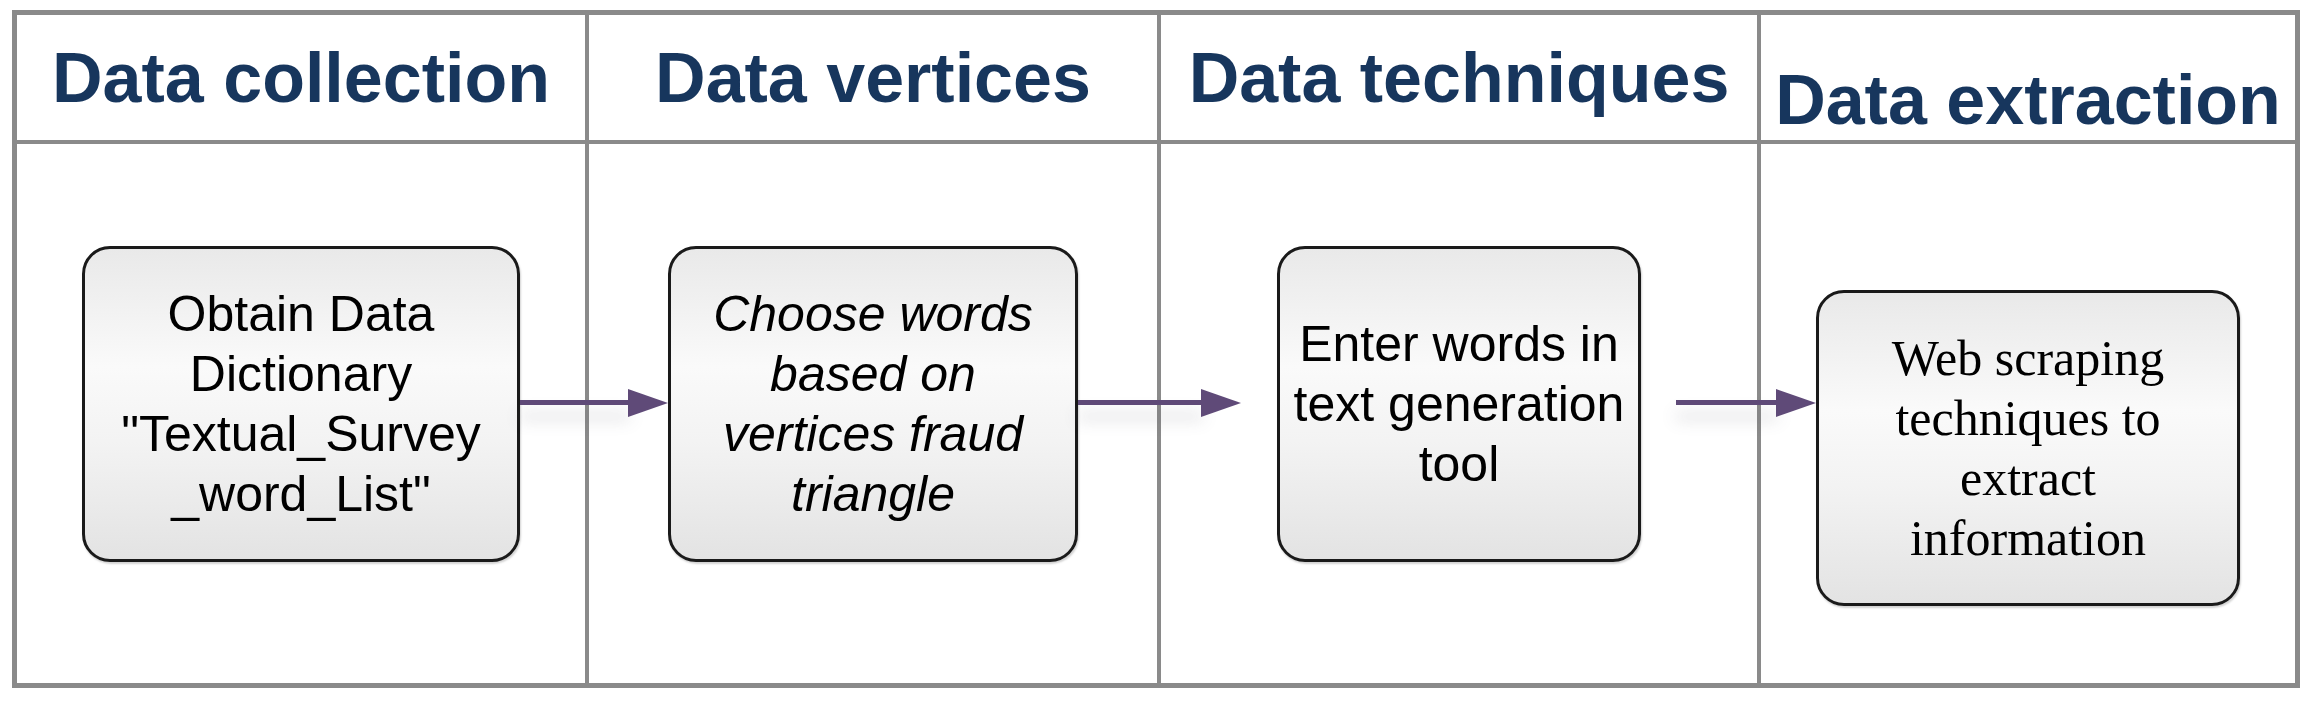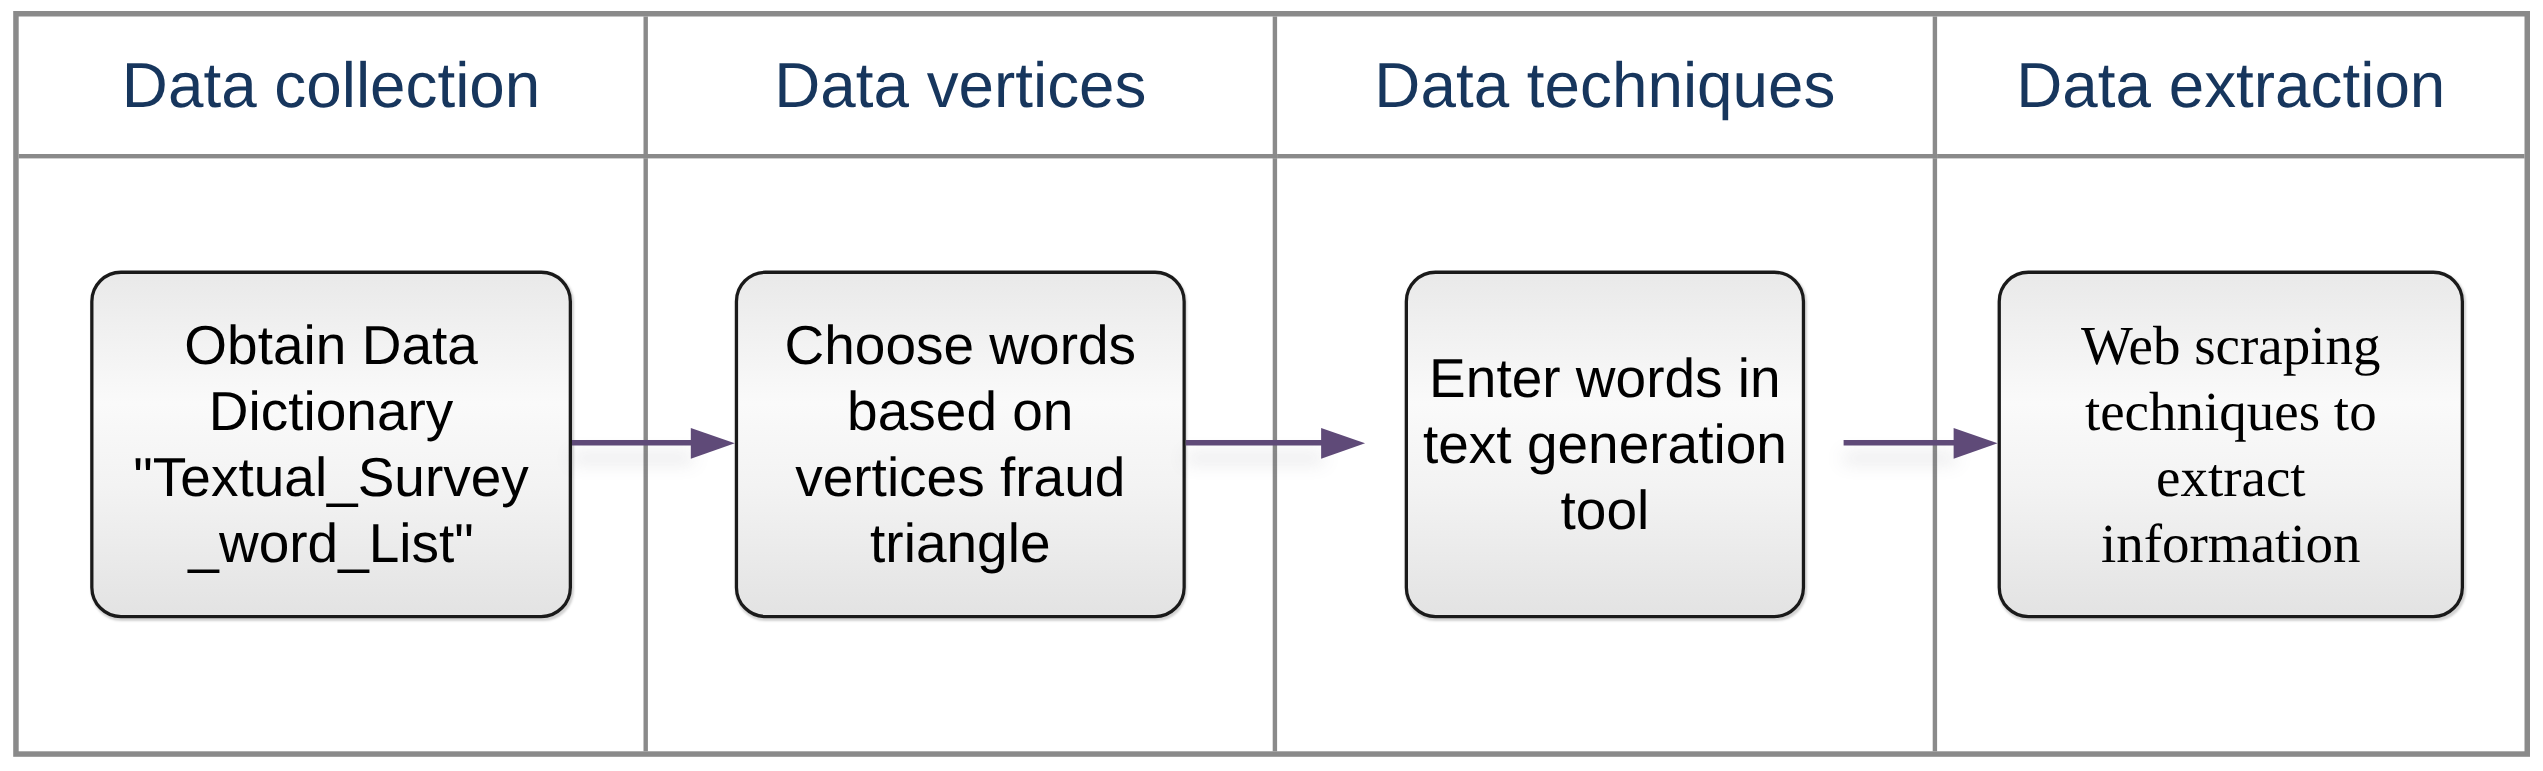--- a/index.html
+++ b/index.html
@@ -19,24 +19,24 @@
     grid-template-columns:572px 572px 600px 534px;
     grid-template-rows:129px 1fr;
     background:#ffffff;
   }
   .hcell{
     box-sizing:border-box;
     border-bottom:4px solid var(--grid-border,#8A8A8A);
     border-right:4px solid var(--grid-border,#8A8A8A);
     display:flex;align-items:center;justify-content:center;
   }
-  .hcell.last, .bcell.last{border-right:none;}
+  .hcell.last, .bcell.last{border-right:none;margin-top:44px;}
   .htext{
-    font-size:58px;
-    font-weight:normal;
+    font-size:70px;
+    font-weight:bold;
     color:var(--header-text,#17365D);
     letter-spacing:0px;
     white-space:nowrap;
   }
   .bcell{
     box-sizing:border-box;
     border-right:4px solid var(--grid-border,#8A8A8A);
     display:flex;justify-content:center;align-items:flex-start;
     padding-top:102px;
   }
@@ -45,21 +45,21 @@
     height:316px;
     border:3px solid var(--box-border,#1A1A1A);
     border-radius:28px;
     background:linear-gradient(to bottom,
       #e9e9e9 0%, var(--box-fill-light,#FAFAFA) 38%,
       #f3f3f3 62%, var(--box-fill-dark,#E3E3E3) 100%);
     display:flex;align-items:center;justify-content:center;
     box-shadow:1px 2px 2px rgba(0,0,0,0.18);
   }
   .col1 .box{width:438px;}
-  .col2 .box{width:410px;}
+  .col2 .box{width:410px;font-style:italic;}
   .col3 .box{width:364px;}
   .col4 .box{width:424px;font-family:Liberation Serif, serif;}
   .btext{
     font-size:50px;
     line-height:60px;
     color:var(--box-text,#000000);
     text-align:center;
     white-space:pre-line;
   }
   .arrow .line{

